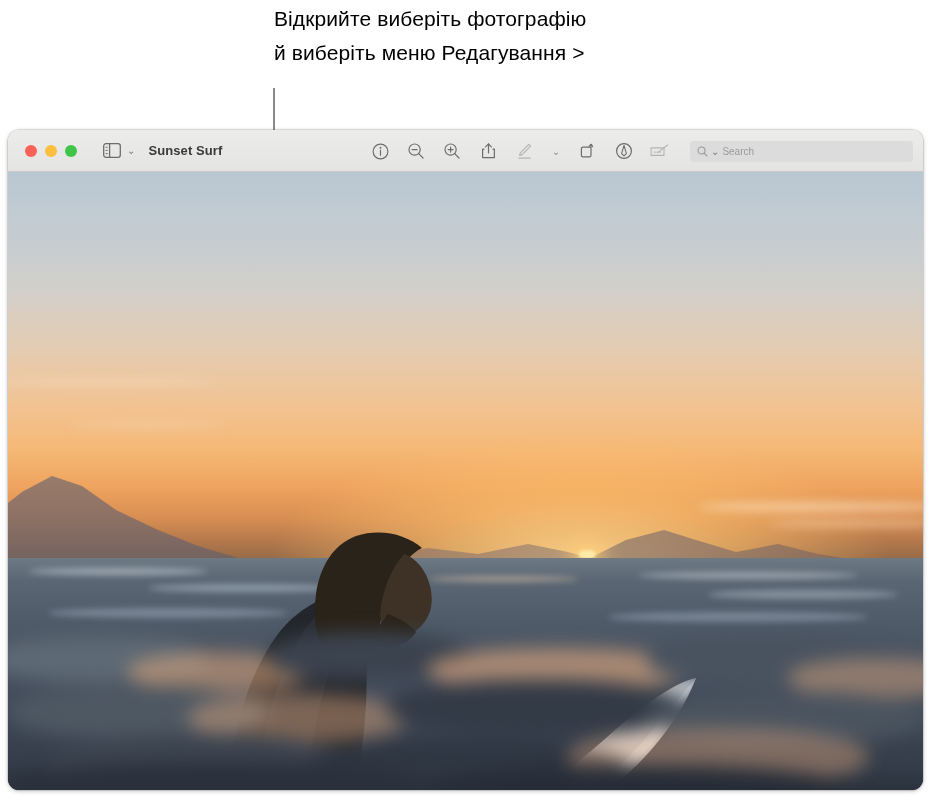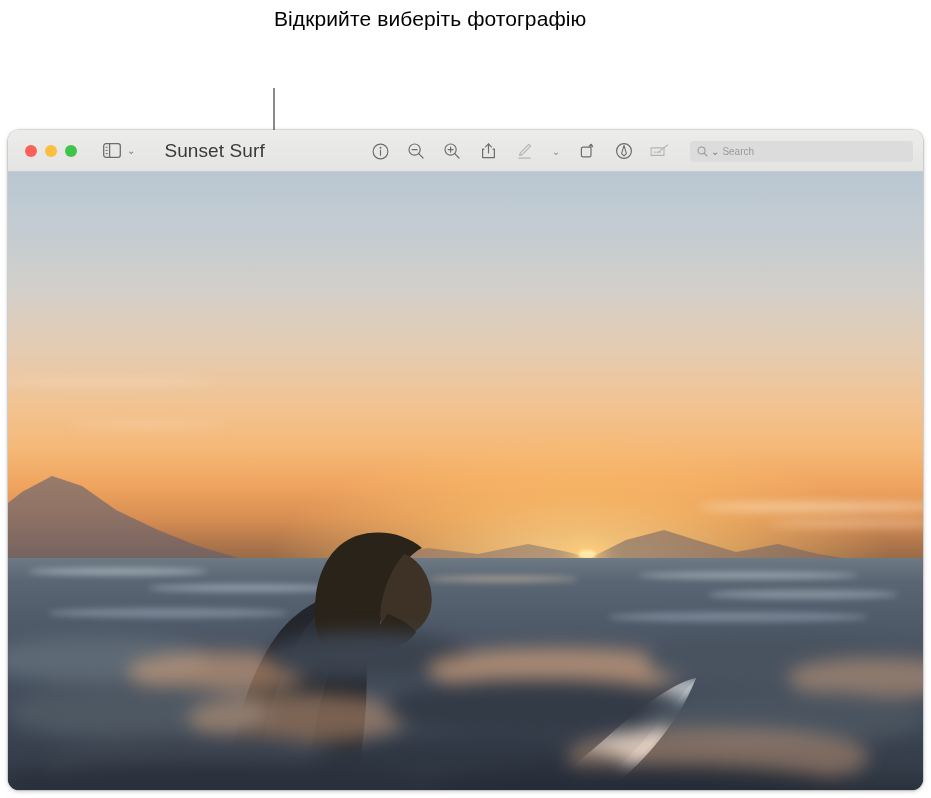--- a/index.html
+++ b/index.html
@@ -74,23 +74,23 @@
   .sidebar-group {
     display: flex;
     align-items: center;
     gap: 6px;
     margin-left: 26px;
   }
   .sidebar-btn { width: 18px; height: 15px; display: block; }
   .chev { color: #7b7b7b; font-size: 10px; line-height: 1; }
 
   .win-title {
-    margin-left: 29px;
-    font-size: 19px;
-    font-weight: normal;
+    margin-left: 13px;
+    font-size: 13px;
+    font-weight: bold;
     color: #3a3a3a;
     letter-spacing: 0.1px;
   }
 
   .tool-icons {
     position: absolute;
     left: 362px;
     top: 0;
     height: 42px;
     display: flex;
@@ -215,20 +215,21 @@
   .surfer { position: absolute; }
 
   
   .board { position: absolute; }
 </style>
 </head>
 <body>
 
 <div class="callout">
   <div class="callout-line">Відкрийте виберіть фотографію</div>
+  <div class="callout-line">й виберіть меню Редагування &gt;</div>
 </div>
 <div class="leader-line"></div>
 
 <div class="window">
 
   <div class="toolbar">
 
     <div class="traffic-lights">
       <div class="dot red"></div>
       <div class="dot yellow"></div>

